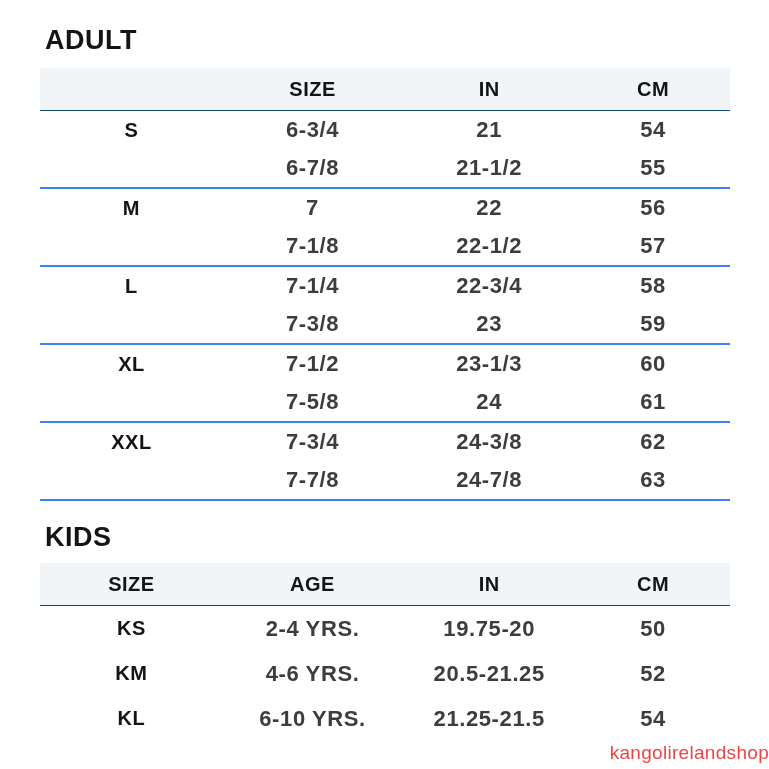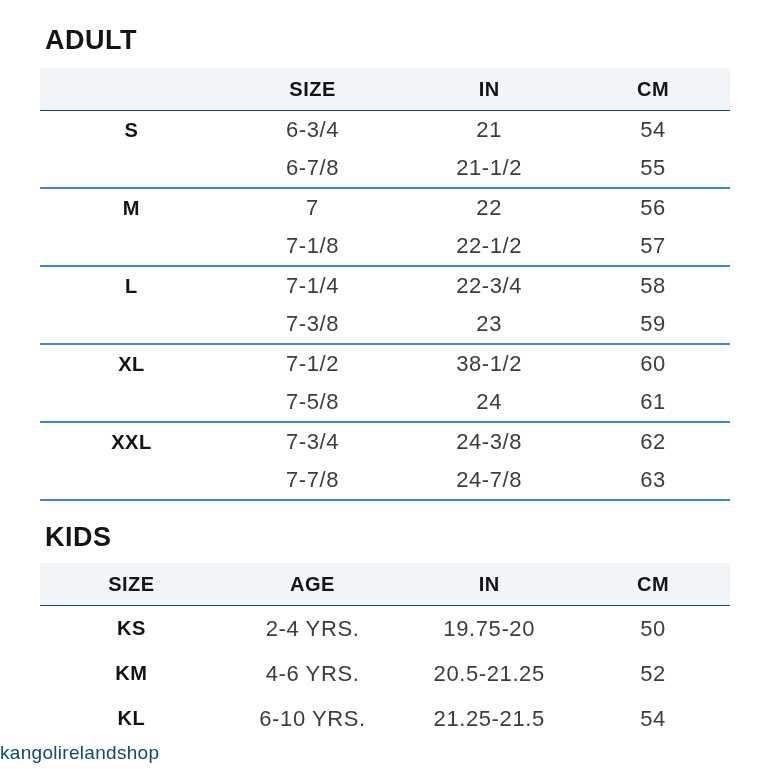--- a/index.html
+++ b/index.html
@@ -51,41 +51,41 @@
     color: #141414;
     text-align: center;
     letter-spacing: 0.5px;
     padding: 0;
   }
   td {
     text-align: center;
     vertical-align: middle;
     padding: 0;
     font-size: 22px;
-    font-weight: 400;
+    font-weight: 700;
     color: #3d3d3d;
     letter-spacing: 0.6px;
   }
   .adult-table td { height: 38px; }
   .kids-table  td { height: 45px; }
   td.row-label {
     font-size: 20px;
     font-weight: 700;
     color: #141414;
     letter-spacing: 0.5px;
   }
   tr.group-end td { border-bottom: 2px solid #3b82f6; }
 
   .watermark {
     margin-top: 2px;
     width: 769px;
-    text-align: left;
+    text-align: right;
     font-size: 19px;
     line-height: 20px;
-    color: #0c4a6e;
+    color: #ef4444;
     letter-spacing: 0.3px;
   }
 </style>
 </head>
 <body>
 
 <div class="page">
 
   <h1 class="section-title adult-title">ADULT</h1>
 
@@ -137,21 +137,21 @@
       </tr>
       <tr class="group-end">
         <td class="row-label"></td>
         <td>7-3/8</td>
         <td>23</td>
         <td>59</td>
       </tr>
       <tr>
         <td class="row-label">XL</td>
         <td>7-1/2</td>
-        <td>38-1/2</td>
+        <td>23-1/3</td>
         <td>60</td>
       </tr>
       <tr class="group-end">
         <td class="row-label"></td>
         <td>7-5/8</td>
         <td>24</td>
         <td>61</td>
       </tr>
       <tr>
         <td class="row-label">XXL</td>

